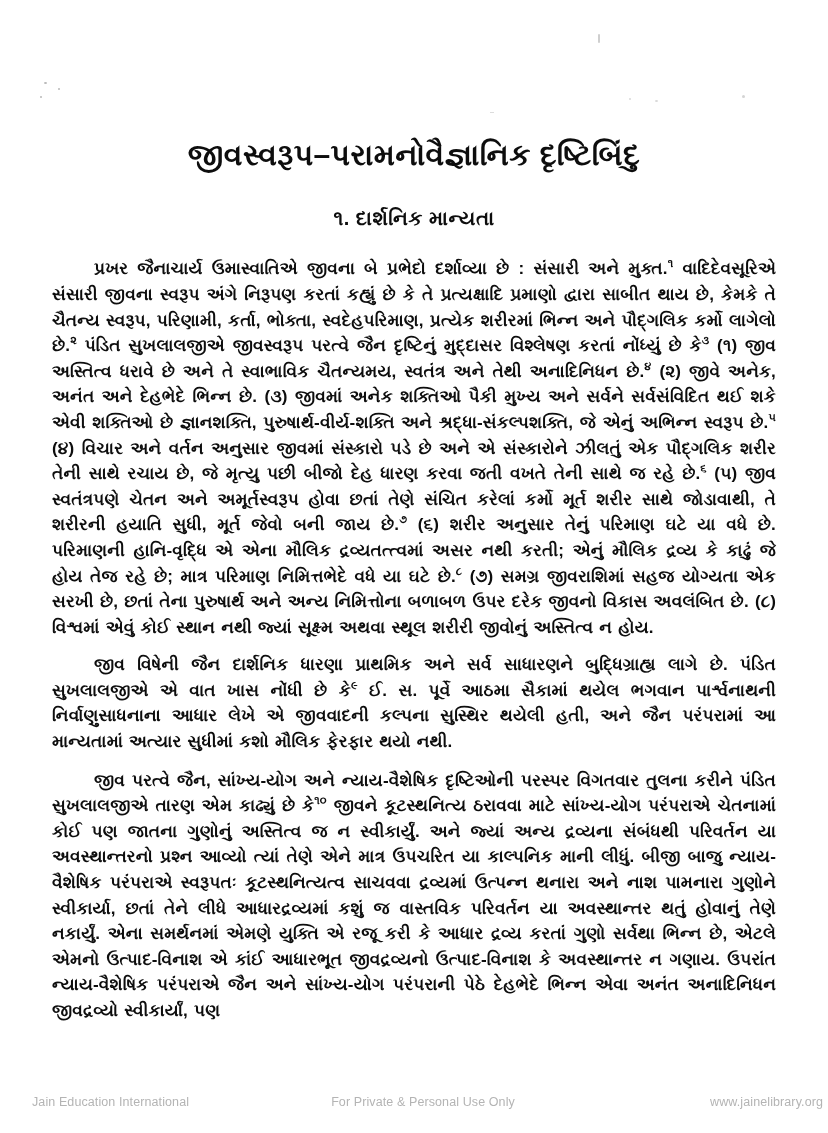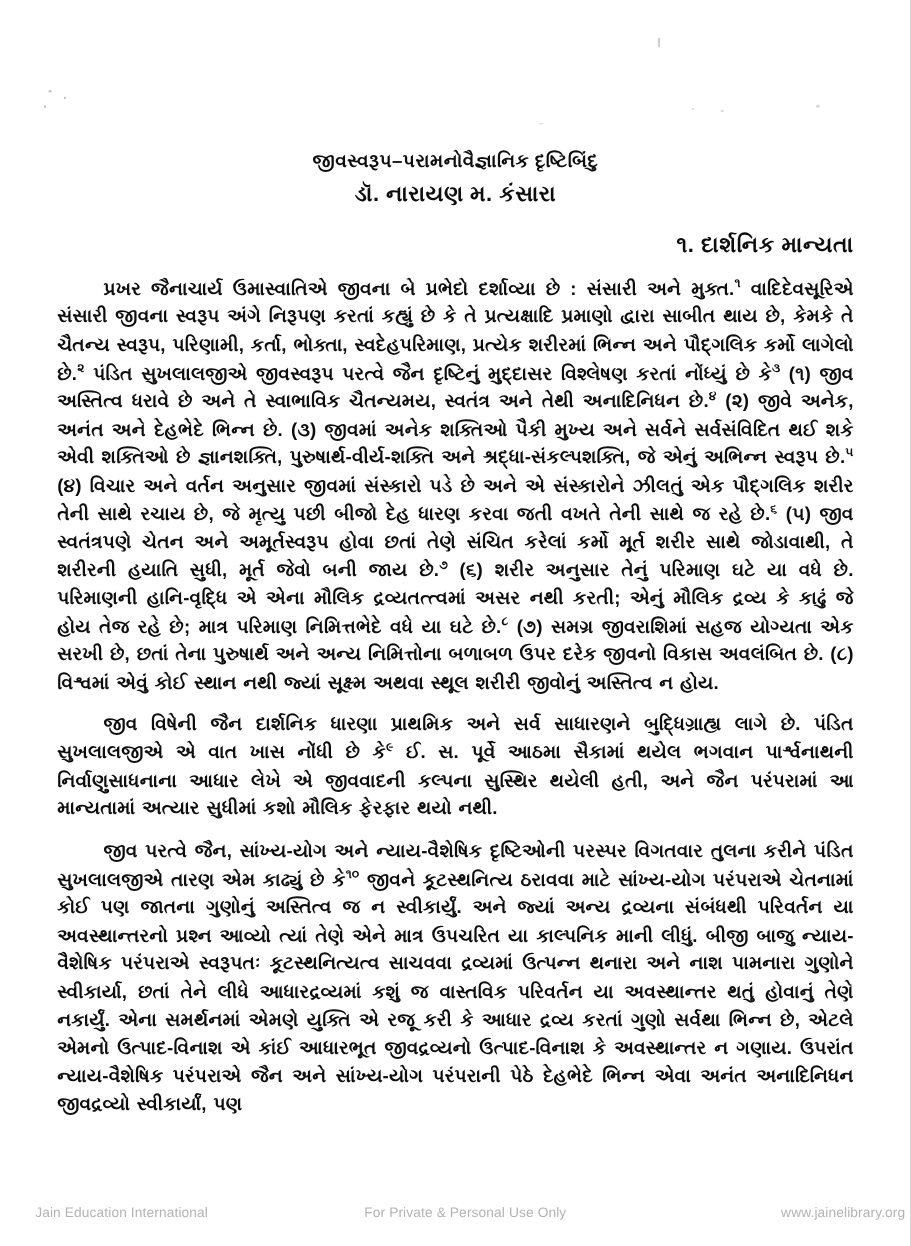--- a/index.html
+++ b/index.html
@@ -39,44 +39,44 @@
     position: absolute;
     left: 52px;
     top: 0;
     width: 724px;
   }
 
   .doc-title {
     margin: 0;
     padding-top: 136px;
     text-align: center;
-    font-size: 17px;
+    font-size: 30px;
     font-weight: 700;
     letter-spacing: 0.4px;
     line-height: 1.28;
     font-family: "Liberation Sans", "DejaVu Sans", sans-serif;
   }
 
   .doc-author {
     margin: 0;
     padding-top: 6px;
     text-align: center;
     font-size: 20px;
     font-weight: 700;
     letter-spacing: 0.4px;
     line-height: 1.3;
   }
 
   .section-heading {
-    margin: 0;
+    margin: 11px;
     padding-top: 22px;
     font-size: 20px;
     font-weight: 700;
     letter-spacing: 0.5px;
-    text-align: right;
+    text-align: center;
   }
 
   .body-text {
     margin: 0;
     padding-top: 15px;
     font-size: 17px;
     font-weight: 700;
     line-height: 25.6px;
     text-align: justify;
     text-justify: inter-word;
@@ -123,21 +123,20 @@
   <span class="speck s3"></span>
   <span class="speck s4"></span>
   <span class="speck s5"></span>
   <span class="speck s6"></span>
   <span class="speck s7"></span>
   <span class="speck s8"></span>
 
   <div class="content">
 
     <h1 class="doc-title">જીવસ્વરૂપ–પરામનોવૈજ્ઞાનિક દૃષ્ટિબિંદુ</h1>
-    <h2 class="doc-author">ડૉ. નારાયણ મ. કંસારા</h2>
     <h3 class="section-heading">૧. દાર્શનિક માન્યતા</h3>
 
     <p class="body-text"><span>પ્રખર જૈનાચાર્ય ઉમાસ્વાતિએ જીવના બે પ્રભેદો દર્શાવ્યા છે : સંસારી અને મુક્ત.</span><sup>૧</sup><span> વાદિદેવસૂરિએ સંસારી જીવના સ્વરૂપ અંગે નિરૂપણ કરતાં કહ્યું છે કે તે પ્રત્યક્ષાદિ પ્રમાણો દ્વારા સાબીત થાય છે, કેમકે તે ચૈતન્ય સ્વરૂપ, પરિણામી, કર્તા, ભોક્તા, સ્વદેહપરિમાણ, પ્રત્યેક શરીરમાં ભિન્ન અને પૌદ્ગલિક કર્મો લાગેલો છે.</span><sup>૨</sup><span> પંડિત સુખલાલજીએ જીવસ્વરૂપ પરત્વે જૈન દૃષ્ટિનું મુદ્દાસર વિશ્લેષણ કરતાં નોંધ્યું છે કે</span><sup>૩</sup><span> (૧) જીવ અસ્તિત્વ ધરાવે છે અને તે સ્વાભાવિક ચૈતન્યમય, સ્વતંત્ર અને તેથી અનાદિનિધન છે.</span><sup>૪</sup><span> (૨) જીવે અનેક, અનંત અને દેહભેદે ભિન્ન છે. (૩) જીવમાં અનેક શક્તિઓ પૈકી મુખ્ય અને સર્વને સર્વસંવિદિત થઈ શકે એવી શક્તિઓ છે જ્ઞાનશક્તિ, પુરુષાર્થ-વીર્ય-શક્તિ અને શ્રદ્ધા-સંકલ્પશક્તિ, જે એનું અભિન્ન સ્વરૂપ છે.</span><sup>૫</sup><span> (૪) વિચાર અને વર્તન અનુસાર જીવમાં સંસ્કારો પડે છે અને એ સંસ્કારોને ઝીલતું એક પૌદ્ગલિક શરીર તેની સાથે રચાય છે, જે મૃત્યુ પછી બીજો દેહ ધારણ કરવા જતી વખતે તેની સાથે જ રહે છે.</span><sup>૬</sup><span> (૫) જીવ સ્વતંત્રપણે ચેતન અને અમૂર્તસ્વરૂપ હોવા છતાં તેણે સંચિત કરેલાં કર્મો મૂર્ત શરીર સાથે જોડાવાથી, તે શરીરની હયાતિ સુધી, મૂર્ત જેવો બની જાય છે.</span><sup>૭</sup><span> (૬) શરીર અનુસાર તેનું પરિમાણ ઘટે યા વધે છે. પરિમાણની હાનિ-વૃદ્ધિ એ એના મૌલિક દ્રવ્યતત્ત્વમાં અસર નથી કરતી; એનું મૌલિક દ્રવ્ય કે કાઢું જે હોય તેજ રહે છે; માત્ર પરિમાણ નિમિત્તભેદે વધે યા ઘટે છે.</span><sup>૮</sup><span> (૭) સમગ્ર જીવરાશિમાં સહજ યોગ્યતા એક સરખી છે, છતાં તેના પુરુષાર્થ અને અન્ય નિમિત્તોના બળાબળ ઉપર દરેક જીવનો વિકાસ અવલંબિત છે. (૮) વિશ્વમાં એવું કોઈ સ્થાન નથી જ્યાં સૂક્ષ્મ અથવા સ્થૂલ શરીરી જીવોનું અસ્તિત્વ ન હોય.</span></p>
 
     <p class="body-text tight"><span>જીવ વિષેની જૈન દાર્શનિક ધારણા પ્રાથમિક અને સર્વ સાધારણને બુદ્ધિગ્રાહ્ય લાગે છે. પંડિત સુખલાલજીએ એ વાત ખાસ નોંધી છે કે</span><sup>૯</sup><span> ઈ. સ. પૂર્વે આઠમા સૈકામાં થયેલ ભગવાન પાર્શ્વનાથની નિર્વાણુસાધનાના આધાર લેખે એ જીવવાદની કલ્પના સુસ્થિર થયેલી હતી, અને જૈન પરંપરામાં આ માન્યતામાં અત્યાર સુધીમાં કશો મૌલિક ફેરફાર થયો નથી.</span></p>
 
     <p class="body-text last"><span>જીવ પરત્વે જૈન, સાંખ્ય-યોગ અને ન્યાય-વૈશેષિક દૃષ્ટિઓની પરસ્પર વિગતવાર તુલના કરીને પંડિત સુખલાલજીએ તારણ એમ કાઢ્યું છે કે</span><sup>૧૦</sup><span> જીવને કૂટસ્થનિત્ય ઠરાવવા માટે સાંખ્ય-યોગ પરંપરાએ ચેતનામાં કોઈ પણ જાતના ગુણોનું અસ્તિત્વ જ ન સ્વીકાર્યું. અને જ્યાં અન્ય દ્રવ્યના સંબંધથી પરિવર્તન યા અવસ્થાન્તરનો પ્રશ્ન આવ્યો ત્યાં તેણે એને માત્ર ઉપચરિત યા કાલ્પનિક માની લીધું. બીજી બાજુ ન્યાય-વૈશેષિક પરંપરાએ સ્વરૂપતઃ કૂટસ્થનિત્યત્વ સાચવવા દ્રવ્યમાં ઉત્પન્ન થનારા અને નાશ પામનારા ગુણોને સ્વીકાર્યા, છતાં તેને લીધે આધારદ્રવ્યમાં કશું જ વાસ્તવિક પરિવર્તન યા અવસ્થાન્તર થતું હોવાનું તેણે નકાર્યું. એના સમર્થનમાં એમણે યુક્તિ એ રજૂ કરી કે આધાર દ્રવ્ય કરતાં ગુણો સર્વથા ભિન્ન છે, એટલે એમનો ઉત્પાદ-વિનાશ એ કાંઈ આધારભૂત જીવદ્રવ્યનો ઉત્પાદ-વિનાશ કે અવસ્થાન્તર ન ગણાય. ઉપરાંત ન્યાય-વૈશેષિક પરંપરાએ જૈન અને સાંખ્ય-યોગ પરંપરાની પેઠે દેહભેદે ભિન્ન એવા અનંત અનાદિનિધન જીવદ્રવ્યો સ્વીકાર્યાં, પણ</span></p>
 
   </div>
 

